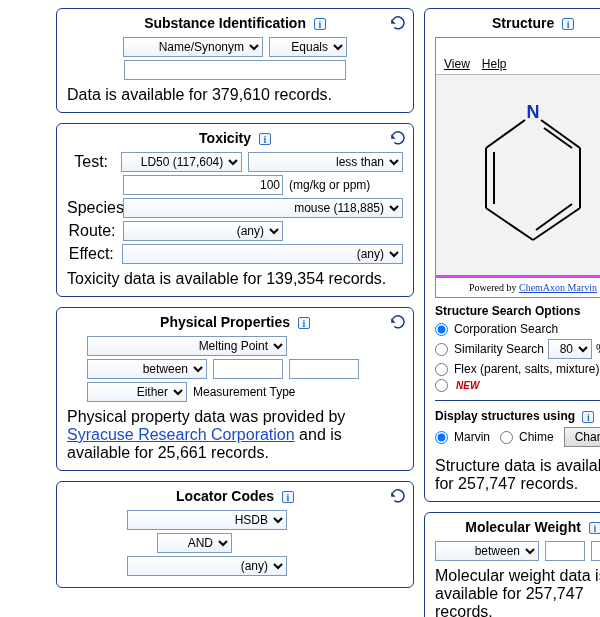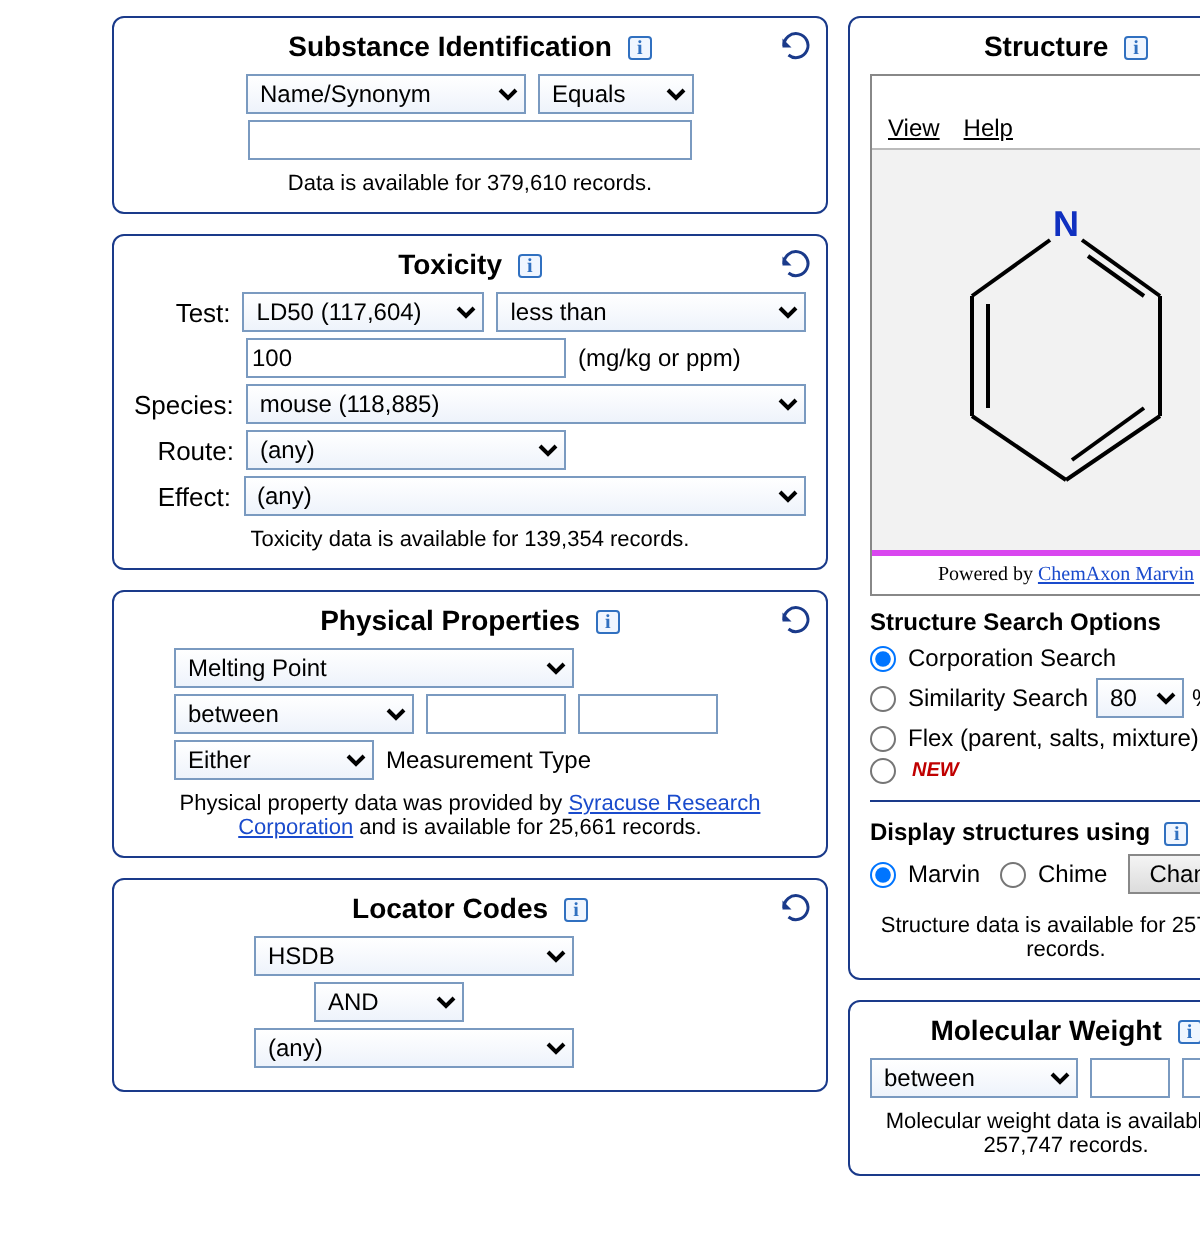--- a/index.html
+++ b/index.html
@@ -46,35 +46,35 @@
   }
   .reset-icon {
     position: absolute;
     right: 6px;
     top: 6px;
     width: 18px; height: 16px;
     cursor: pointer;
   }
   .reset-icon svg { width: 18px; height: 16px; }
   .row { display: flex; align-items: center; gap: 6px; margin: 3px 0; }
-  .row-label { width: 50px; text-align: right; font-size: 13px; }
+  .row-label { width: 50px; text-align: center; font-size: 16px; }
   select, input[type=text] {
     font-size: 12px;
     font-family: Arial, Helvetica, sans-serif;
     border: 1px solid #7a9ac0;
     background: #fff;
     padding: 1px 2px;
     height: 20px;
+    text-align: right;
   }
   select {
     background: linear-gradient(#fff,#eef3fb);
   }
   .footnote {
-    text-align: center;
-    font-size: 11px;
+    font-size: 16px;
     margin-top: 6px;
   }
   a { color: #1a4bcc; }
   .struct-box {
     border: 1px solid #888;
     margin: 2px 0 6px 0;
   }
   .struct-menu {
     display: flex; gap: 12px;
     padding: 3px 8px;

